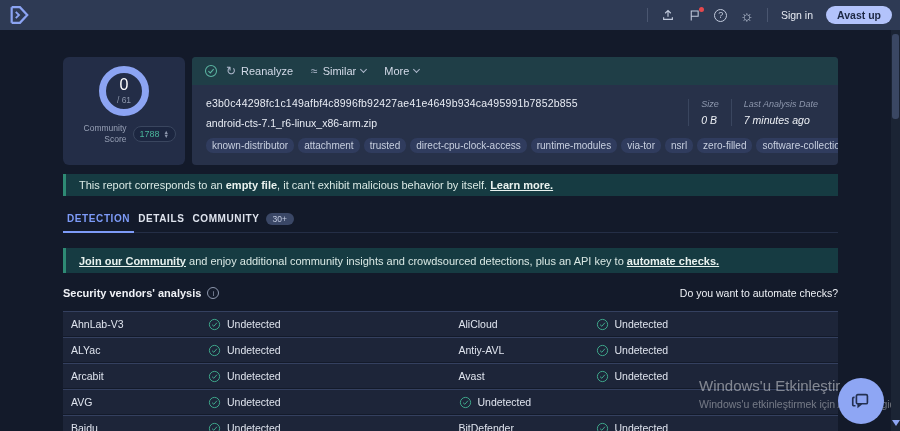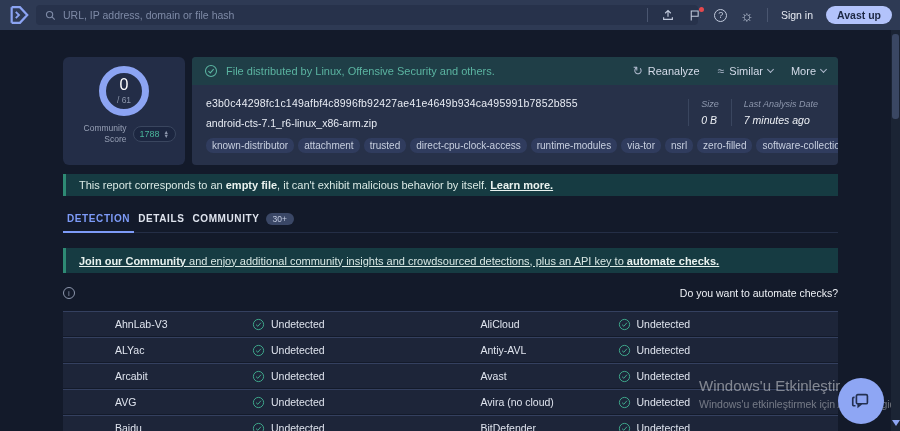--- a/index.html
+++ b/index.html
@@ -48,35 +48,35 @@
   .fname { font-size:10.5px; color:#e8ecf4; margin-top:8px; }
   .tags { display:flex; gap:4px; margin-top:9px; white-space:nowrap; }
   .tag { background:#303c5e; color:#c7cfdf; font-size:10px; padding:2px 6px; border-radius:7px; cursor:pointer; }
   .file-meta { position:absolute; right:8px; top:42px; display:flex;font-style:italic; }
   .meta-col { padding:0 12px; border-left:1px solid #3a465f; }
   .meta-label { font-size:9px; color:#8d97ad; margin-bottom:5px; white-space:nowrap; }
   .meta-value { font-size:10.5px; color:#eef1f6; white-space:nowrap; }
   
   .teal-banner { position:absolute; left:63px; width:775px; background:#163b42; border-left:3px solid #2e8a74; display:flex; align-items:center; padding:0 13px; color:#d9e8e4; font-size:11px; }
   #empty-banner { top:174px; height:22px; }
-  #join-banner { top:248px; height:25px;text-decoration:underline; }
+  #join-banner { top:248px; height:25px; }
   .tb-bold { font-weight:bold; color:#e9f2ef; }
   .tb-link { font-weight:bold; color:#e9f2ef; text-decoration:underline; cursor:pointer; }
   
   .tabs { position:absolute; left:63px; top:206px; width:775px; height:27px; display:flex; border-bottom:1px solid #242e46; }
   .tab { display:flex; align-items:center; gap:6px; padding:0 4px; font-size:10px; font-weight:bold; letter-spacing:.6px; color:#dfe4ee; cursor:pointer; border-bottom:2px solid transparent; margin-bottom:-1px; }
   .tab.active { color:#7d9bf8; border-bottom-color:#7d9bf8; }
   .tab-badge { background:#3a4766; color:#c3cbe0; font-size:8.5px; font-weight:normal; padding:1px 7px; border-radius:8px; letter-spacing:0; }
   
   .analysis-head { position:absolute; left:63px; top:287px; width:775px; display:flex; justify-content:space-between; align-items:center; }
   .analysis-title { font-size:11px; font-weight:bold; color:#f0f2f7; display:flex; align-items:center; gap:6px; }
   .info-i { width:12px; height:12px; border:1px solid #8d97ad; border-radius:50%; color:#8d97ad; font-size:8px; font-weight:normal; display:flex; align-items:center; justify-content:center; cursor:pointer; }
   .automate-q { font-size:10.5px; color:#eef1f6; cursor:pointer; }
   .vendor-table { position:absolute; left:63px; top:311px; width:775px; }
-  .vrow { display:flex; height:25px; background:#1d2539; border-top:1px solid #34405f; margin-bottom:1px; align-items:center;padding-left:44px; }
+  .vrow { display:flex; height:25px; background:#1d2539; border-top:1px solid #34405f; margin-bottom:1px; align-items:center; }
   .vcell { flex:1; display:flex; align-items:center; padding-left:8px; }
   .vname { width:137px; font-size:10.5px; color:#dfe4ee; }
   .vstatus { display:flex; align-items:center; gap:6px; font-size:10.5px; color:#dfe4ee; }
   .check { color:#3fa98c; display:flex; }
   
   .watermark { position:absolute; left:699px; top:377px; z-index:2; color:rgba(255,255,255,.45); }
   .wm1 { font-size:15px; }
   .wm2 { font-size:10.5px; margin-top:4px; color:rgba(255,255,255,.38); white-space:nowrap; }
   .chat-btn { position:absolute; right:16px; bottom:7px; width:46px; height:46px; border-radius:50%; background:#8ea6f4; display:flex; align-items:center; justify-content:center; z-index:5; cursor:pointer; }
   .scroll-track { position:absolute; right:0; top:30px; width:9px; bottom:0; background:#1b2434; z-index:4; }
@@ -85,27 +85,20 @@
 </style>
 </head>
 <body>
 
 <div class="header">
   <svg class="logo" viewBox="0 0 24 24">
     <path d="M4 3.5 H13 L21 12 L13 20.5 H4" fill="none" stroke="#8ca4f3" stroke-width="2.4"></path>
     <path d="M4 3.5 V20.5" fill="none" stroke="#8ca4f3" stroke-width="2.4"></path>
     <path d="M8.5 8.5 L12 12 L8.5 15.5" fill="none" stroke="#8ca4f3" stroke-width="2"></path>
   </svg>
-  <div class="searchbox">
-    <svg width="11" height="11" viewBox="0 0 12 12">
-      <circle cx="5" cy="5" r="3.4" fill="none" stroke="#7e8aa6" stroke-width="1.2"></circle>
-      <path d="M7.6 7.6 L10.6 10.6" stroke="#7e8aa6" stroke-width="1.2"></path>
-    </svg>
-    <input type="text" placeholder="URL, IP address, domain or file hash" style="">
-  </div>
   <div class="header-right">
     <div class="hdr-divider"></div>
     <div class="hdr-icon">
       <svg width="14" height="14" viewBox="0 0 16 16">
         <path d="M8 10 V3 M4.8 6 L8 2.8 L11.2 6" fill="none" stroke="#c2cbdd" stroke-width="1.3"></path>
         <path d="M3 10.5 V13 H13 V10.5" fill="none" stroke="#c2cbdd" stroke-width="1.3"></path>
       </svg>
     </div>
     <div class="hdr-icon">
       <svg width="13" height="13" viewBox="0 0 16 16">
@@ -144,21 +137,20 @@
 </div>
 
 <div class="info-card">
   <div class="info-banner">
     <span class="check" style="color:#5bb4a1;">
       <svg width="14" height="14" viewBox="0 0 16 16">
         <circle cx="8" cy="8" r="6.3" fill="none" stroke="currentColor" stroke-width="1.2"></circle>
         <path d="M5 8.2 L7.2 10.2 L11 5.8" fill="none" stroke="currentColor" stroke-width="1.2"></path>
       </svg>
     </span>
-    <span class="banner-text">File distributed by Linux, Offensive Security and others.</span>
     <div class="banner-actions">
       <span class="action">
           <span class="rean-glyph">↻</span>
           <span>Reanalyze</span>
         </span>
       <span class="action">
           <span class="sim-glyph">≈</span>
           <span>Similar</span>
           <i class="chev"></i>
         </span>
@@ -212,20 +204,21 @@
       <span class="tab-badge">30+</span>
     </div>
 </div>
 
 <div class="teal-banner" id="join-banner">
   <span><span class="tb-link">Join our Community</span><span> and enjoy additional community insights and crowdsourced detections, plus an API key to </span><span class="tb-link">automate checks.</span></span>
 </div>
 
 <div class="analysis-head">
   <div class="analysis-title">
+    <span>Security vendors' analysis</span>
     <span class="info-i">i</span>
   </div>
   <div class="automate-q">Do you want to automate checks?</div>
 </div>
 
 <div class="vendor-table">
 
   <div class="vrow">
     <div class="vcell">
       <span class="vname">AhnLab-V3</span>
@@ -314,21 +307,20 @@
           <span class="check">
             <svg width="13" height="13" viewBox="0 0 16 16">
               <circle cx="8" cy="8" r="6.3" fill="none" stroke="currentColor" stroke-width="1.2"></circle>
               <path d="M5 8.2 L7.2 10.2 L11 5.8" fill="none" stroke="currentColor" stroke-width="1.2"></path>
             </svg>
           </span>
           <span>Undetected</span>
         </span>
     </div>
     <div class="vcell">
-      <span class="vname">Avira (no cloud)</span>
       <span class="vstatus">
           <span class="check">
             <svg width="13" height="13" viewBox="0 0 16 16">
               <circle cx="8" cy="8" r="6.3" fill="none" stroke="currentColor" stroke-width="1.2"></circle>
               <path d="M5 8.2 L7.2 10.2 L11 5.8" fill="none" stroke="currentColor" stroke-width="1.2"></path>
             </svg>
           </span>
           <span>Undetected</span>
         </span>
     </div>

